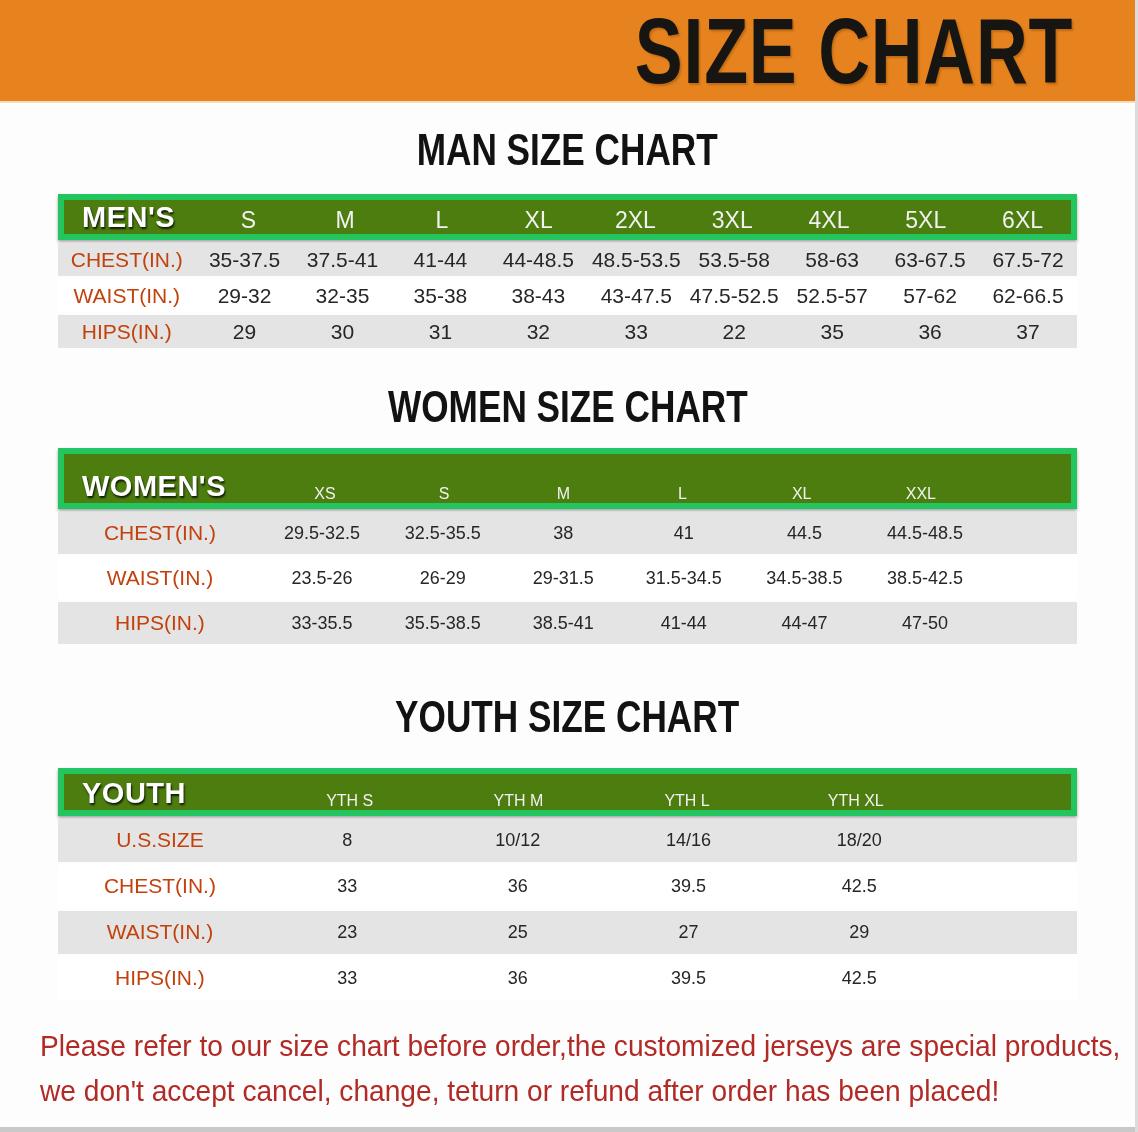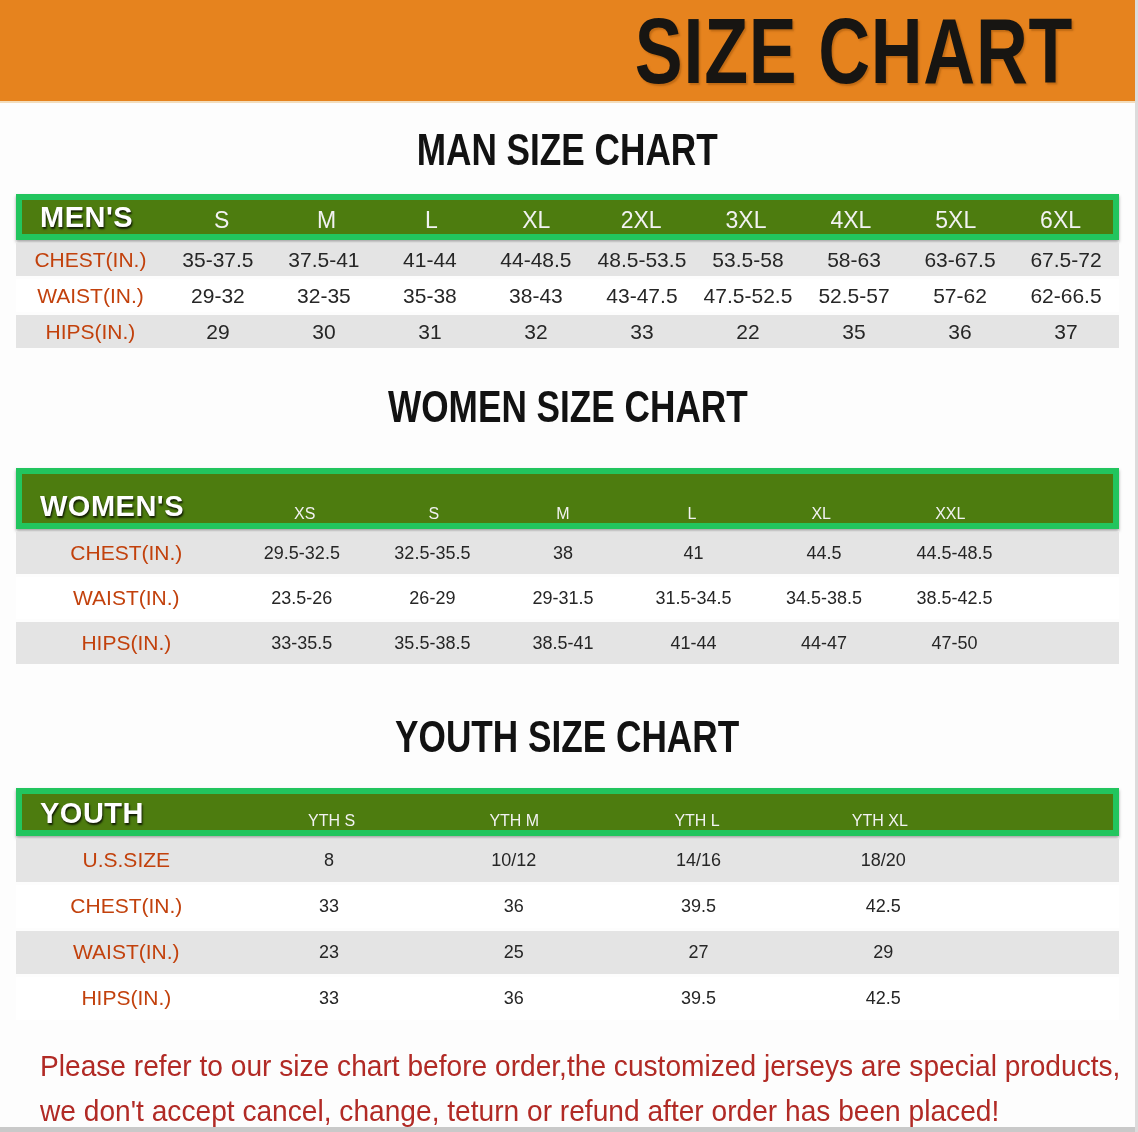--- a/index.html
+++ b/index.html
@@ -29,41 +29,41 @@
     color: #171512;
     line-height: 1;
     display: inline-block;
     transform: scaleX(0.78);
     letter-spacing: 1px;
     text-shadow: 2px 2px 2px rgba(120,60,0,0.35);
     white-space: nowrap;
   }
 
   
-  .content { padding: 0 16px; }
+  .content { padding: 0 58px; }
 
   .chart-heading {
     margin: 0;
     text-align: center;
     font-size: 44px;
     font-weight: bold;
     color: #121212;
     line-height: 1.05;
     white-space: nowrap;
   }
   .cond { display: inline-block; transform: scaleX(0.8); white-space: nowrap; }
 
   .sec-0 .chart-heading { margin-top: 24px; }
   .sec-1 .chart-heading { margin-top: 36px; }
   .sec-2 .chart-heading { margin-top: 50px; }
 
   
   .size-table { width: 100%; }
   .sec-0 .size-table { margin-top: 21px; }
-  .sec-1 .size-table { margin-top: 38px; }
+  .sec-1 .size-table { margin-top: 18px; }
   .sec-2 .size-table { margin-top: 27px; }
 
   .thead {
     background: #4d7c0f;
     border: 6px solid #22c55e;
     color: #fff;
     display: flex;
     align-items: flex-end;
     box-shadow: 0 2px 3px rgba(0,0,0,0.35);
   }

